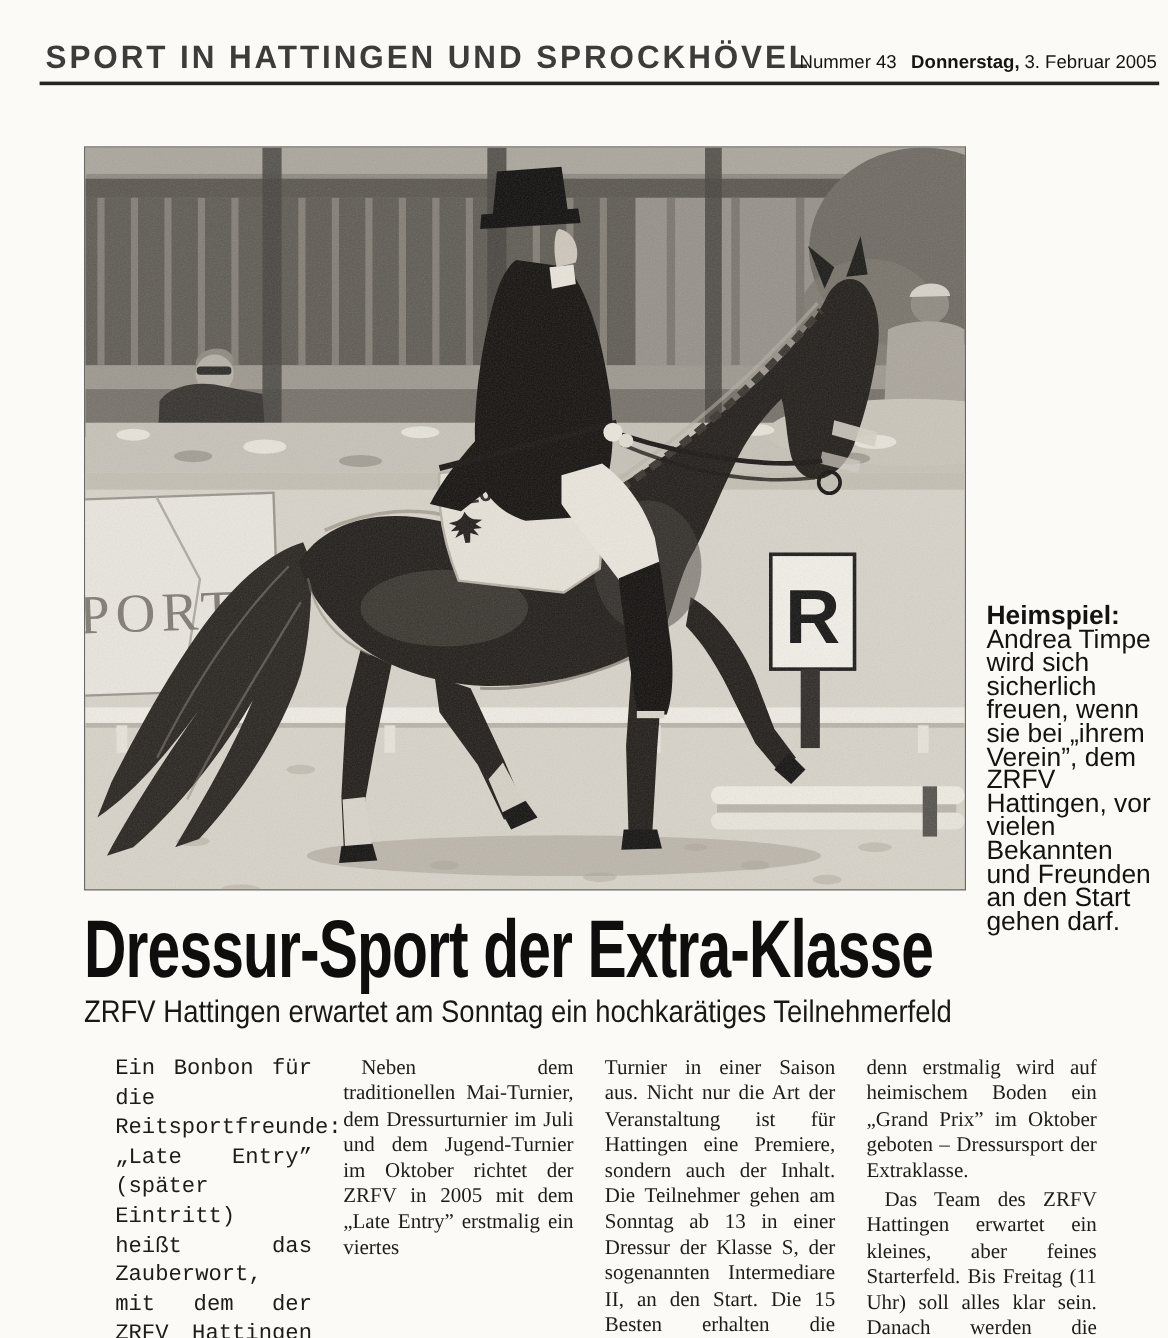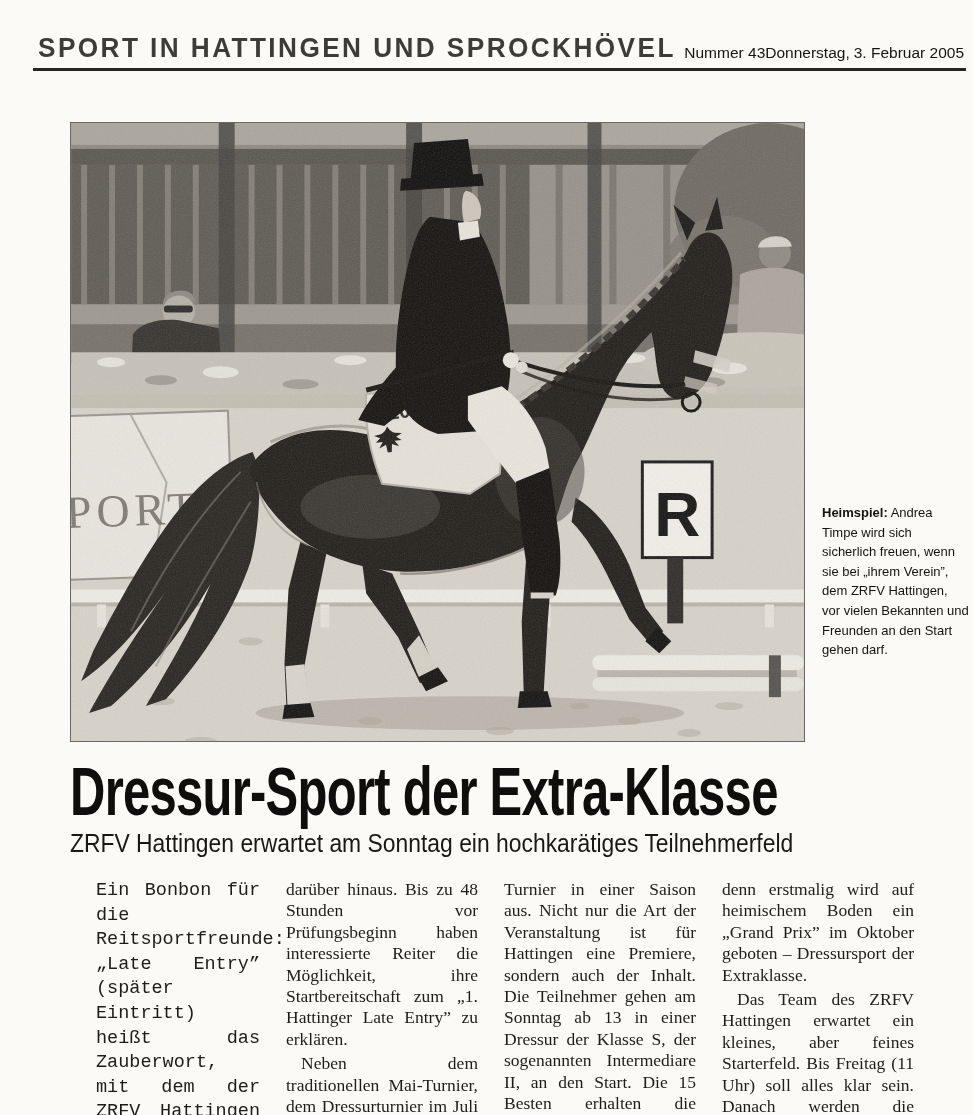--- a/index.html
+++ b/index.html
@@ -21,34 +21,34 @@
     position:absolute;left:38px;top:33px;
     font-weight:bold;font-size:27px;letter-spacing:2.5px;
     color:var(--masthead-ink);
     transform:scaleX(0.97);transform-origin:left center;
     white-space:nowrap;
   }
   .masthead-meta{
     position:absolute;right:9px;top:44px;
     font-size:15.5px;color:#161514;white-space:nowrap;
   }
-  .masthead-meta .day{font-weight:normal;margin-left:0;}
+  .masthead-meta .day{font-weight:bold;margin-left:12px;}
   .masthead-meta .rest{margin-left:4px;}
   .masthead-rule{
     position:absolute;left:33px;top:68px;width:933px;height:3px;
     background:var(--rule);
   }
   figure.photo{
     position:absolute;left:70px;top:122px;width:735px;height:620px;
     border:1px solid #6a6862;background:#cfcbc1;
   }
   figure.photo svg{display:block;width:100%;height:100%;}
   .caption{
     position:absolute;left:822px;top:503px;width:147px;
-    font-size:13px;line-height:19.6px;color:#141312;
+    font-size:22px;line-height:19.6px;color:#141312;
     text-align:left;
   }
   .caption strong{font-weight:bold;}
   .headline{
     position:absolute;left:70px;top:752px;
     font-size:68px;font-weight:bold;letter-spacing:-1px;
     color:#0f0e0d;white-space:nowrap;
     transform:scaleX(0.72);transform-origin:left top;
   }
   .subheadline{
@@ -297,21 +297,20 @@
 
 <h1 class="headline">Dressur-Sport der Extra-Klasse</h1>
 <h2 class="subheadline">ZRFV Hattingen erwartet am Sonntag ein hochkarätiges Teilnehmerfeld</h2>
 
 <main class="columns">
   <div class="col">
     <p class="lead">Ein Bonbon für die Reitsportfreunde: „Late Entry” (später Eintritt) heißt das Zauberwort, mit dem der ZRFV Hattingen hervorragende Dressurreiter nach Nierenhof locken will.</p>
     <p class="serif indent">Erwartet werden am kommenden Sonntag einige der besten Dressurrreiter des Regierungsbezirkes Arnsberg und</p>
   </div>
   <div class="col">
-    <p class="serif">darüber hinaus. Bis zu 48 Stunden vor Prüfungsbeginn haben interessierte Reiter die Möglichkeit, ihre Startbereitschaft zum „1. Hattinger Late Entry” zu erklären.</p>
     <p class="serif indent">Neben dem traditionellen Mai-Turnier, dem Dressurturnier im Juli und dem Jugend-Turnier im Oktober richtet der ZRFV in 2005 mit dem „Late Entry” erstmalig ein viertes</p>
   </div>
   <div class="col">
     <p class="serif">Turnier in einer Saison aus. Nicht nur die Art der Veranstaltung ist für Hattingen eine Premiere, sondern auch der Inhalt. Die Teilnehmer gehen am Sonntag ab 13 in einer Dressur der Klasse S, der sogenannten Intermediare II, an den Start. Die 15 Besten erhalten die Startberechtigung für das anschließende Finale.</p>
 
   </div>
   <div class="col">
     <p class="serif">denn erstmalig wird auf heimischem Boden ein „Grand Prix” im Oktober geboten – Dressursport der Extraklasse.</p>
     <p class="serif indent">Das Team des ZRFV Hattingen erwartet ein kleines, aber feines Starterfeld. Bis Freitag (11 Uhr) soll alles klar sein. Danach werden die Hattinger Reiter wissen, welche Konkurrenz sie in dem Wettbewerb erwarten wird.</p>
   </div>

